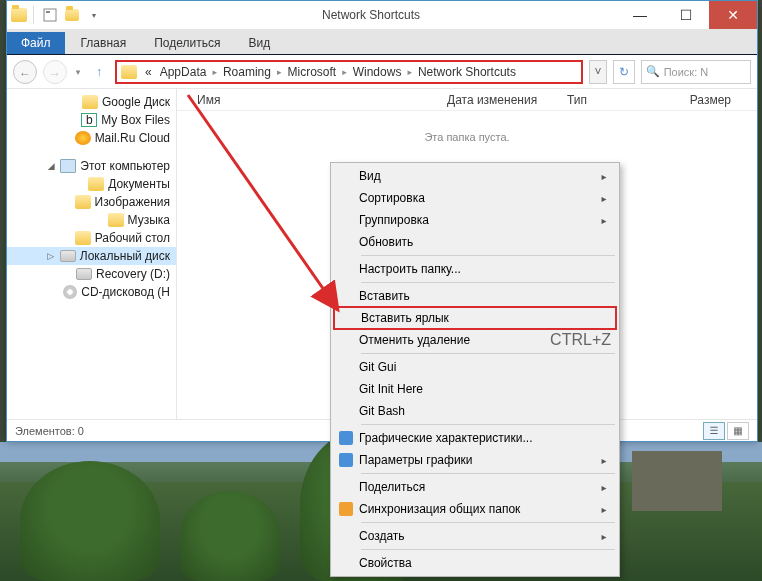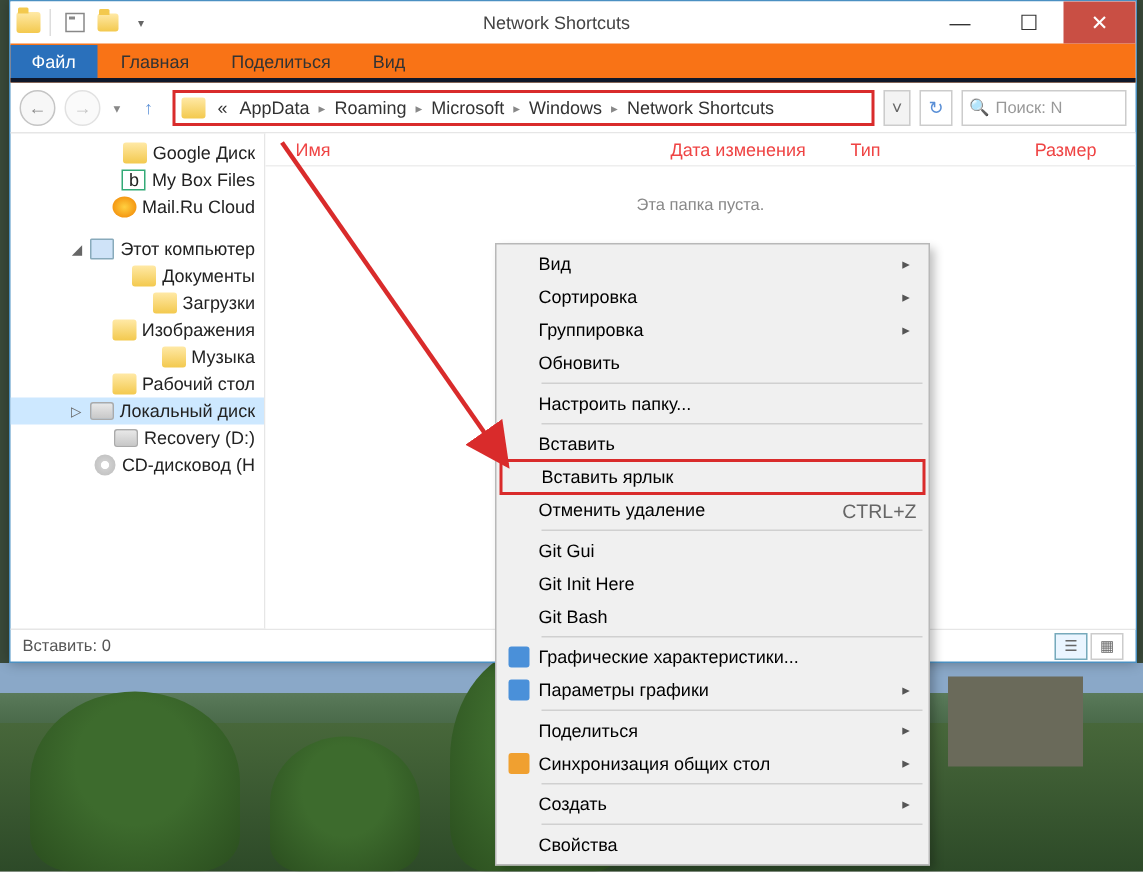--- a/index.html
+++ b/index.html
@@ -33,24 +33,24 @@
   .tb-folder-icon { width:16px; height:14px; background:linear-gradient(#ffe9a6,#f3c94e); border-radius:2px; position:relative;}
   .tb-folder-icon::before{content:"";position:absolute;top:-3px;left:1px;width:7px;height:4px;background:#f3c94e;border-radius:1px 1px 0 0;}
   .tb-sep { width:1px; height:18px; background:#ddd; margin:0 4px;}
   .qat-btn { width:20px; height:20px; display:flex; align-items:center; justify-content:center; color:#666;}
   .tb-title { flex:1; text-align:center; color:#444;}
   .winbtns { display:flex; height:100%;}
   .winbtn { width:46px; display:flex; align-items:center; justify-content:center; font-size:14px; color:#333;}
   .winbtn.close { background:#c94f44; color:#fff; width:48px;}
   .ribbon-tabs {
     height: 26px;
-    background:#f97316;
+    background:#e5e5e5;
     display:flex;
     align-items:flex-end;
-    border-bottom:3px solid #0f172a;
+    border-bottom:1px solid #0f172a;
   }
   .rtab {
     padding: 4px 14px;
     font-size: 12px;
     color:#333;
     cursor:default;
   }
   .rtab.file {
     background:#2a70bb;
     color:#fff;
@@ -124,21 +124,21 @@
     flex:1;
     position:relative;
     padding:0;
     background:#fff;
   }
   .colhdr {
     display:flex;
     border-bottom:1px solid #eee;
     height:22px;
     align-items:center;
-    font-size:12px; color:#ef4444;
+    font-size:12px; color:#404040;
     padding-left:12px;
   }
   .col { padding:0 8px; }
   .col.name { width:250px; }
   .col.date { width:120px; }
   .col.type { width:100px; }
   .col.size { width:80px; text-align:right;}
   .empty-msg { text-align:center; color:#888; font-size:11px; margin-top:20px;}
   .statusbar {
     height:22px;
@@ -168,21 +168,21 @@
     z-index:50;
   }
   .ctx-row {
     display:flex; align-items:center;
     height:22px;
     padding-right:6px;
     position:relative;
   }
   .ctx-icon { width:26px; display:flex;align-items:center;justify-content:center; }
   .ctx-label { flex:1; }
-  .ctx-shortcut { color:#666; font-size:13px;margin-left:37px;}
+  .ctx-shortcut { color:#666; font-size:16px;margin-left:37px;}
   .ctx-sub { width:14px; text-align:center; color:#555; font-size:10px;}
   .ctx-sep { height:1px; background:#d0d0d0; margin:2px 2px 2px 28px;}
   .ctx-row.hl { border:2px solid #d92b2b; height:24px; margin:-1px 0;}
   .ctx-icon-box { width:14px;height:14px; background:#4a90d9; border-radius:2px;}
   .ctx-icon-box.orange { background:#f0a030;}
 
   
   .arrow {
     position:absolute;
     z-index:60;
@@ -302,24 +302,20 @@
           <span class="tree-exp">◢</span>
           <div class="ticon pc"></div>
           <span>Этот компьютер</span>
         </div>
       <div class="tree-item">
           <div class="ticon folder"></div>
           <span>Документы</span>
         </div>
       <div class="tree-item">
           <div class="ticon folder"></div>
-          <span>Загрузки</span>
-        </div>
-      <div class="tree-item">
-          <div class="ticon folder"></div>
           <span>Изображения</span>
         </div>
       <div class="tree-item">
           <div class="ticon folder"></div>
           <span>Музыка</span>
         </div>
       <div class="tree-item">
           <div class="ticon folder"></div>
           <span>Рабочий стол</span>
         </div>
@@ -346,21 +342,21 @@
         <div class="col date">Дата изменения</div>
         <div class="col type">Тип</div>
         <div class="col size">Размер</div>
       </div>
       <div class="empty-msg">Эта папка пуста.</div>
     </div>
   </div>
 
   <div class="statusbar">
     <div>
-      <span>Вставить:</span>
+      <span>Элементов:</span>
       <span>0</span>
     </div>
     <div class="viewbtns">
       <div class="viewbtn act">☰</div>
       <div class="viewbtn">▦</div>
     </div>
   </div>
 </div>
 
 <svg class="arrow" style="left:178px; top:85px;" width="180" height="240">
@@ -441,21 +437,21 @@
   <div class="ctx-sep"></div>
   <div class="ctx-row">
       <div class="ctx-icon"></div>
       <div class="ctx-label">Поделиться</div>
       <div class="ctx-sub">▸</div>
     </div>
   <div class="ctx-row">
       <div class="ctx-icon">
         <div class="ctx-icon-box orange"></div>
       </div>
-      <div class="ctx-label">Синхронизация общих стол</div>
+      <div class="ctx-label">Синхронизация общих папок</div>
       <div class="ctx-sub">▸</div>
     </div>
   <div class="ctx-sep"></div>
   <div class="ctx-row">
       <div class="ctx-icon"></div>
       <div class="ctx-label">Создать</div>
       <div class="ctx-sub">▸</div>
     </div>
   <div class="ctx-sep"></div>
   <div class="ctx-row">

